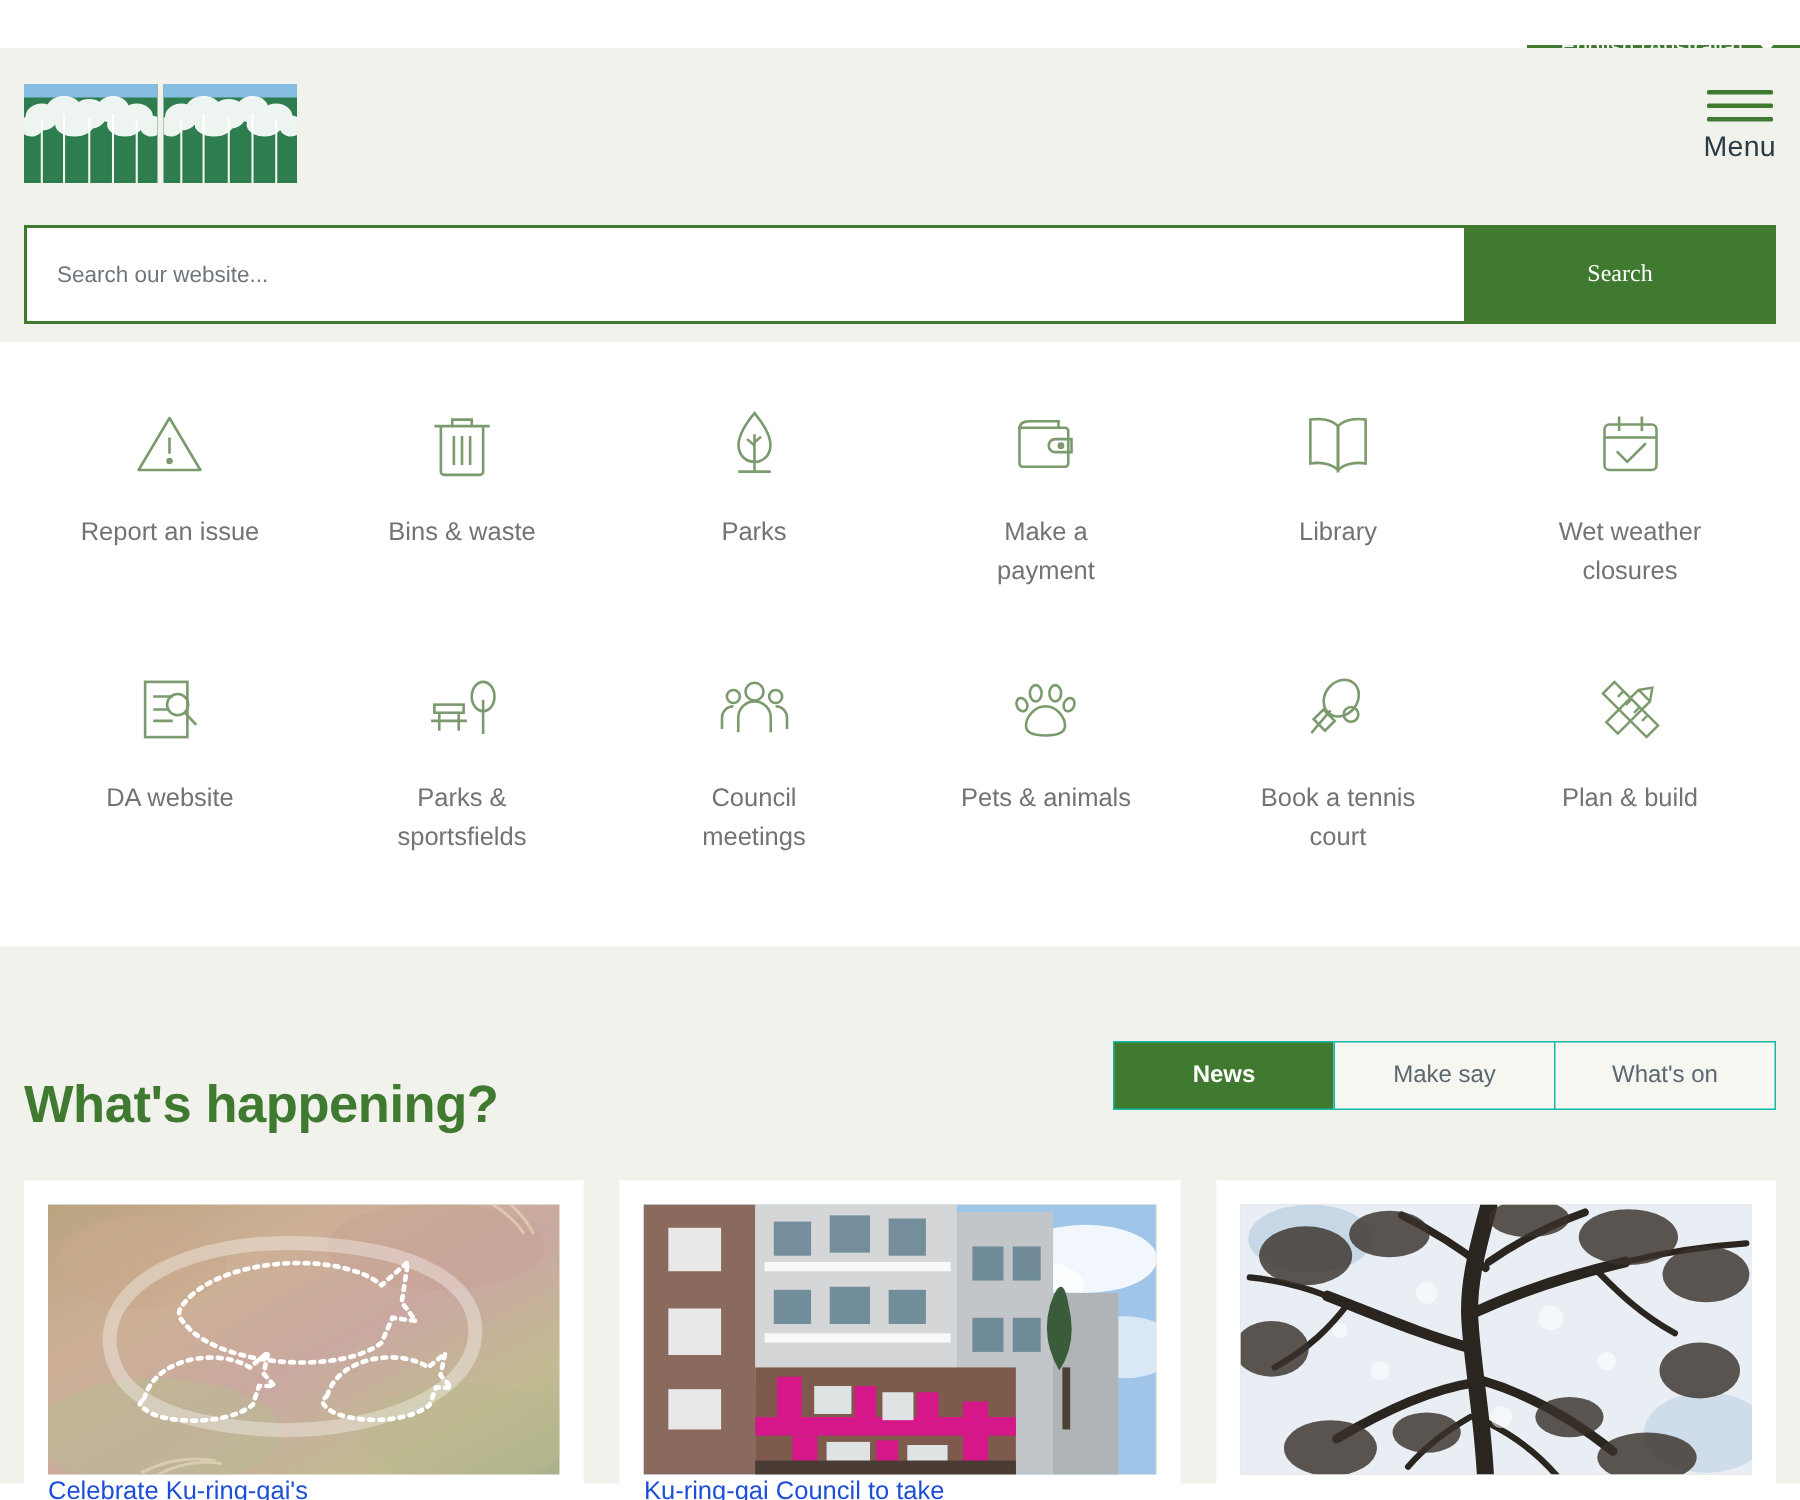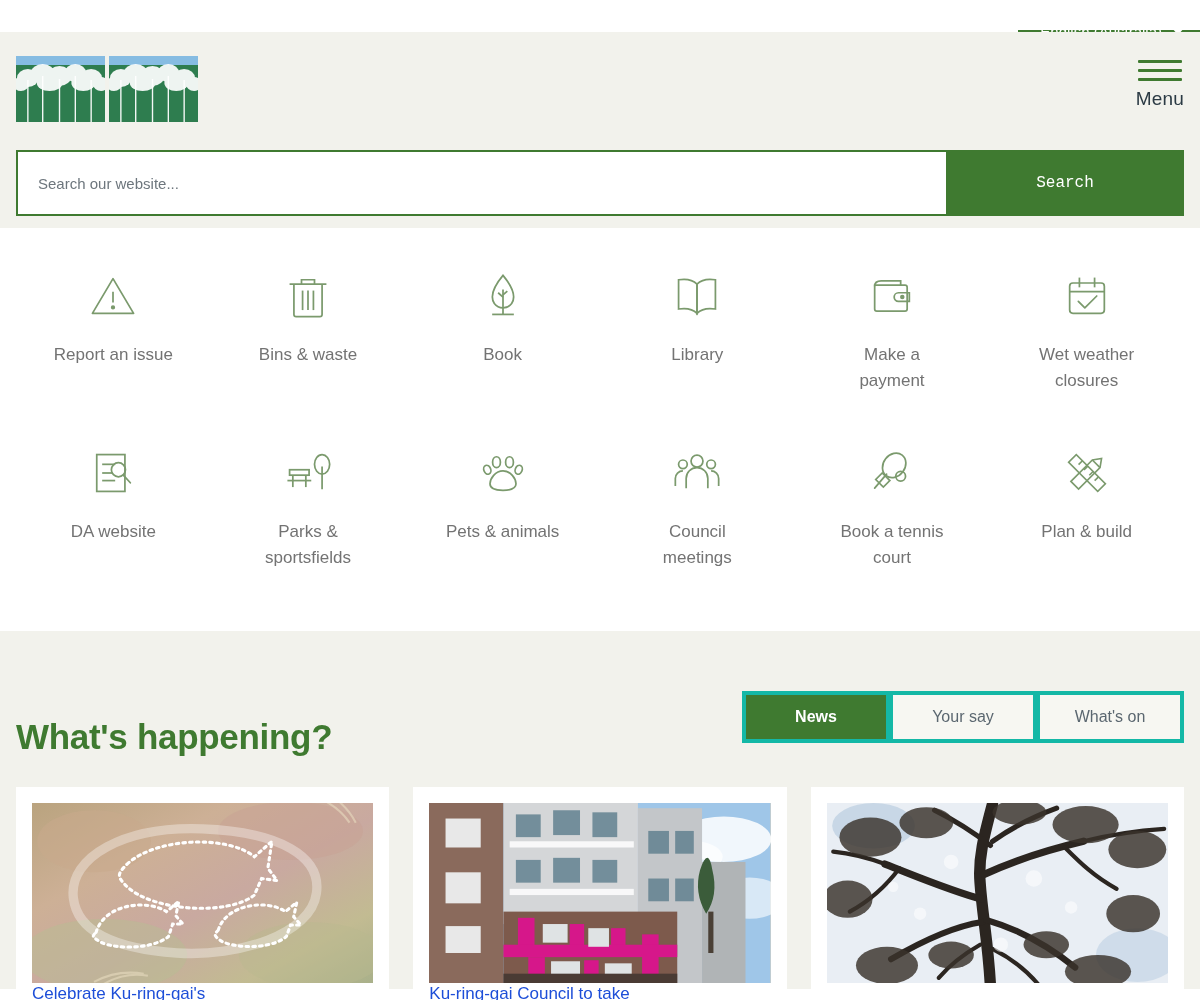--- a/index.html
+++ b/index.html
@@ -87,27 +87,27 @@
     border-right: none;
     background: #ffffff;
     font-size: 15px;
     color: #5b6770;
     padding: 0 20px;
     font-family: "Liberation Sans", sans-serif;
     outline: none;
   }
   .search-input::placeholder { color: #6d767d; }
   .search-btn {
-    width: 238px;
+    width: 208px;
     background: #3F7A30;
     border: 2px solid #3F7A30;
     color: #ffffff;
     font-size: 16px;
     cursor: pointer;
-    font-family: Liberation Mono, monospace;
+    font-family: Liberation Serif, serif;
   }
 
   
   .quicklinks {
     background: #ffffff;
     padding: 42px 16px 60px;
   }
   .ql-grid {
     display: grid;
     grid-template-columns: repeat(6, 1fr);
@@ -140,21 +140,21 @@
   }
   .hap-title {
     font-size: 35px;
     font-weight: bold;
     color: #3F7A30;
     letter-spacing: -0.3px;
     margin-top: 40px;
   }
   .tabs { display: flex; }
   .tab {
-    border: 4px solid #14b8a6;
+    border: 1px solid #14b8a6;
     padding: 13px 0;
     width: 148px;
     text-align: center;
     font-size: 16px;
     color: #5b6770;
     background: #F7F7F2;
     cursor: pointer;
     margin-left: -1px;
   }
   .tab.active {
@@ -295,43 +295,43 @@
     <a class="ql-item">
       <span class="ql-icon">
         <svg viewBox="0 0 48 48" fill="none" stroke="#7B9A6D" stroke-width="1.6">
           <path d="M24 5 C14 17 12 25 16 31 a10 10 0 0 0 16 0 C36 25 34 17 24 5 Z"></path>
           <line x1="24" y1="18" x2="24" y2="41"></line>
           <line x1="24" y1="25" x2="19.5" y2="21"></line>
             <line x1="24" y1="23" x2="28" y2="19.5"></line>
           <line x1="14" y1="41" x2="34" y2="41"></line>
         </svg>
       </span>
-      <span class="ql-label">Book</span>
-    </a>
-
-    <a class="ql-item">
-      <span class="ql-icon">
-        <svg viewBox="0 0 48 48" fill="none" stroke="#7B9A6D" stroke-width="1.6">
-          <path d="M24 13 C20 9 13 8 7 9 V36 c6-1 13 0 17 4 Z"></path>
-          <path d="M24 13 C28 9 35 8 41 9 V36 c-6-1-13 0-17 4 Z"></path>
-        </svg>
-      </span>
-      <span class="ql-label">Library</span>
+      <span class="ql-label">Parks</span>
     </a>
 
     <a class="ql-item">
       <span class="ql-icon">
         <svg viewBox="0 0 48 48" fill="none" stroke="#7B9A6D" stroke-width="1.6">
           <path d="M8 14 h28 a2 2 0 0 1 2 2 v20 a2 2 0 0 1-2 2 H10 a2 2 0 0 1-2-2 Z"></path>
           <path d="M8 15 c0-4 3-5 6-5 h18 v4"></path>
           <path d="M30 21 h10 v8 h-10 a4 4 0 0 1 0-8 Z"></path>
           <circle cx="33.5" cy="25" r="1.3" fill="#7B9A6D"></circle>
         </svg>
       </span>
       <span class="ql-label">Make a payment</span>
+    </a>
+
+    <a class="ql-item">
+      <span class="ql-icon">
+        <svg viewBox="0 0 48 48" fill="none" stroke="#7B9A6D" stroke-width="1.6">
+          <path d="M24 13 C20 9 13 8 7 9 V36 c6-1 13 0 17 4 Z"></path>
+          <path d="M24 13 C28 9 35 8 41 9 V36 c-6-1-13 0-17 4 Z"></path>
+        </svg>
+      </span>
+      <span class="ql-label">Library</span>
     </a>
 
     <a class="ql-item">
       <span class="ql-icon">
         <svg viewBox="0 0 48 48" fill="none" stroke="#7B9A6D" stroke-width="1.6">
           <rect x="8" y="12" width="32" height="28" rx="3"></rect>
           <line x1="8" y1="20" x2="40" y2="20"></line>
           <line x1="17" y1="7" x2="17" y2="16"></line>
             <line x1="31" y1="7" x2="31" y2="16"></line>
           <path d="M16 29 l6 6 l11 -11" stroke-linecap="round" stroke-linejoin="round"></path>
@@ -364,42 +364,42 @@
           <ellipse cx="37" cy="16" rx="7" ry="9"></ellipse>
           <line x1="37" y1="18" x2="37" y2="39"></line>
         </svg>
       </span>
       <span class="ql-label">Parks &amp; sportsfields</span>
     </a>
 
     <a class="ql-item">
       <span class="ql-icon">
         <svg viewBox="0 0 48 48" fill="none" stroke="#7B9A6D" stroke-width="1.6">
-          <ellipse cx="18" cy="14" rx="3.6" ry="5"></ellipse>
-          <ellipse cx="30" cy="14" rx="3.6" ry="5"></ellipse>
-          <ellipse cx="9.5" cy="21" rx="3.2" ry="4.2" transform="rotate(-22 9.5 21)"></ellipse>
-          <ellipse cx="38.5" cy="21" rx="3.2" ry="4.2" transform="rotate(22 38.5 21)"></ellipse>
-          <path d="M24 22 c-7 0-12 7-12 12 0 4 4 6 12 6 s12-2 12-6 c0-5-5-12-12-12 Z"></path>
-        </svg>
-      </span>
-      <span class="ql-label">Pets &amp; animals</span>
-    </a>
-
-    <a class="ql-item">
-      <span class="ql-icon">
-        <svg viewBox="0 0 48 48" fill="none" stroke="#7B9A6D" stroke-width="1.6">
           <circle cx="24" cy="13" r="5.5"></circle>
           <path d="M14 38 v-9 a10 10 0 0 1 20 0 v9"></path>
           <circle cx="11" cy="16" r="4"></circle>
           <path d="M4 36 v-7 a7 7 0 0 1 7-7"></path>
           <circle cx="37" cy="16" r="4"></circle>
           <path d="M44 36 v-7 a7 7 0 0 0-7-7"></path>
         </svg>
       </span>
       <span class="ql-label">Council meetings</span>
+    </a>
+
+    <a class="ql-item">
+      <span class="ql-icon">
+        <svg viewBox="0 0 48 48" fill="none" stroke="#7B9A6D" stroke-width="1.6">
+          <ellipse cx="18" cy="14" rx="3.6" ry="5"></ellipse>
+          <ellipse cx="30" cy="14" rx="3.6" ry="5"></ellipse>
+          <ellipse cx="9.5" cy="21" rx="3.2" ry="4.2" transform="rotate(-22 9.5 21)"></ellipse>
+          <ellipse cx="38.5" cy="21" rx="3.2" ry="4.2" transform="rotate(22 38.5 21)"></ellipse>
+          <path d="M24 22 c-7 0-12 7-12 12 0 4 4 6 12 6 s12-2 12-6 c0-5-5-12-12-12 Z"></path>
+        </svg>
+      </span>
+      <span class="ql-label">Pets &amp; animals</span>
     </a>
 
     <a class="ql-item">
       <span class="ql-icon">
         <svg viewBox="0 0 48 48" fill="none" stroke="#7B9A6D" stroke-width="1.6">
           <ellipse cx="26" cy="17" rx="10" ry="12" transform="rotate(38 26 17)"></ellipse>
           <path d="M19 25 L8 38" stroke-linecap="round"></path>
           <path d="M15 24 l7 7 l-6 6 l-7-7 Z"></path>
           <circle cx="32" cy="27" r="4.5"></circle>
         </svg>
@@ -427,21 +427,21 @@
     </a>
 
   </div>
 </div>
 
 <div class="happening">
   <div class="hap-head">
     <div class="hap-title">What's happening?</div>
     <div class="tabs">
       <div class="tab active">News</div>
-      <div class="tab">Your say</div>
+      <div class="tab">Make say</div>
       <div class="tab">What's on</div>
     </div>
   </div>
 
   <div class="cards">
 
     <a class="card">
       <div class="card-img">
         <svg viewBox="0 0 330 180" preserveAspectRatio="xMidYMid slice">
           <defs>

